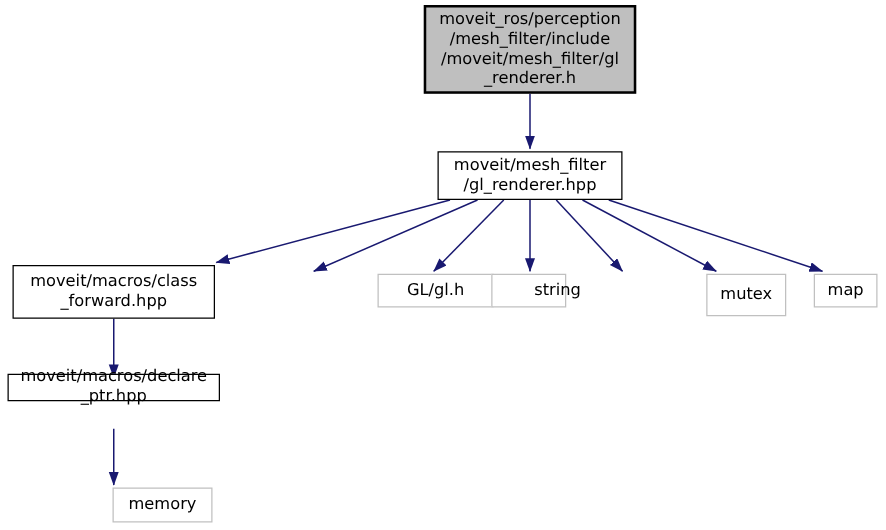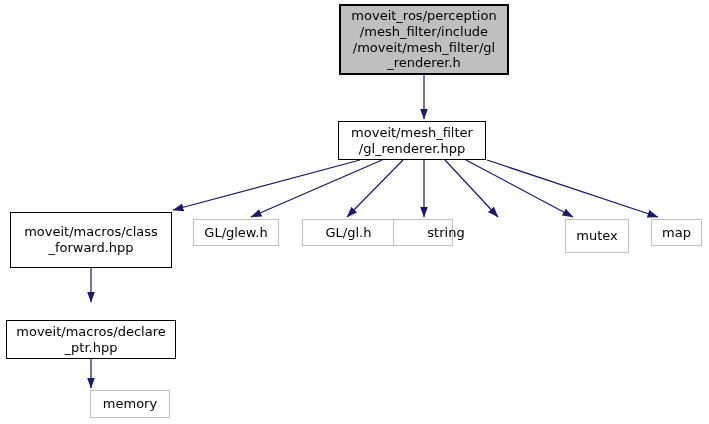--- a/index.html
+++ b/index.html
@@ -54,35 +54,34 @@
     <line x1="487" y1="160" x2="658" y2="217" marker-end="url(#arrow)"></line>
     <line x1="91" y1="252" x2="91" y2="302" marker-end="url(#arrow)"></line>
     <line x1="91" y1="343" x2="91" y2="388" marker-end="url(#arrow)"></line>
   </svg>
 
   <div class="node root" style="left:339px; top:4px; width:170px; height:71px;text-align:center;">moveit_ros/perception
 /mesh_filter/include
 /moveit/mesh_filter/gl
 _renderer.h</div>
 
-  <div class="node" style="left:338px; top:121px; width:148px; height:39px;">moveit/mesh_filter
+  <div class="node" style="left:350px; top:121px; width:148px; height:39px;">moveit/mesh_filter
 /gl_renderer.hpp</div>
 
-  <div class="node" style="left:10px; top:212px; width:162px; height:56px;">moveit/macros/class
+  <div class="node" style="left:10px; top:212px; width:162px; height:43px;">moveit/macros/class
 _forward.hpp</div>
 
-  <div class="node light" style="left:193px; top:219px; width:86px; height:27px;">GL/glew.h</div>
 
   <div class="node light" style="left:302px; top:219px; width:93px; height:27px;">GL/gl.h</div>
 
   <div class="node light" style="left:393px; top:219px; width:60px; height:27px;padding-left:46px;">string</div>
 
 
   <div class="node light" style="left:565px; top:219px; width:64px; height:34px;">mutex</div>
 
   <div class="node light" style="left:651px; top:219px; width:51px; height:27px;">map</div>
 
-  <div class="node" style="left:6px; top:320px; width:170px; height:39px;text-align:center;">moveit/macros/declare
+  <div class="node" style="left:6px; top:299px; width:170px; height:22px;text-align:center;">moveit/macros/declare
 _ptr.hpp</div>
 
   <div class="node light" style="left:51px; top:390px; width:80px; height:28px;margin-left:39px;">memory</div>
 
 </div>
 
 </body></html>

